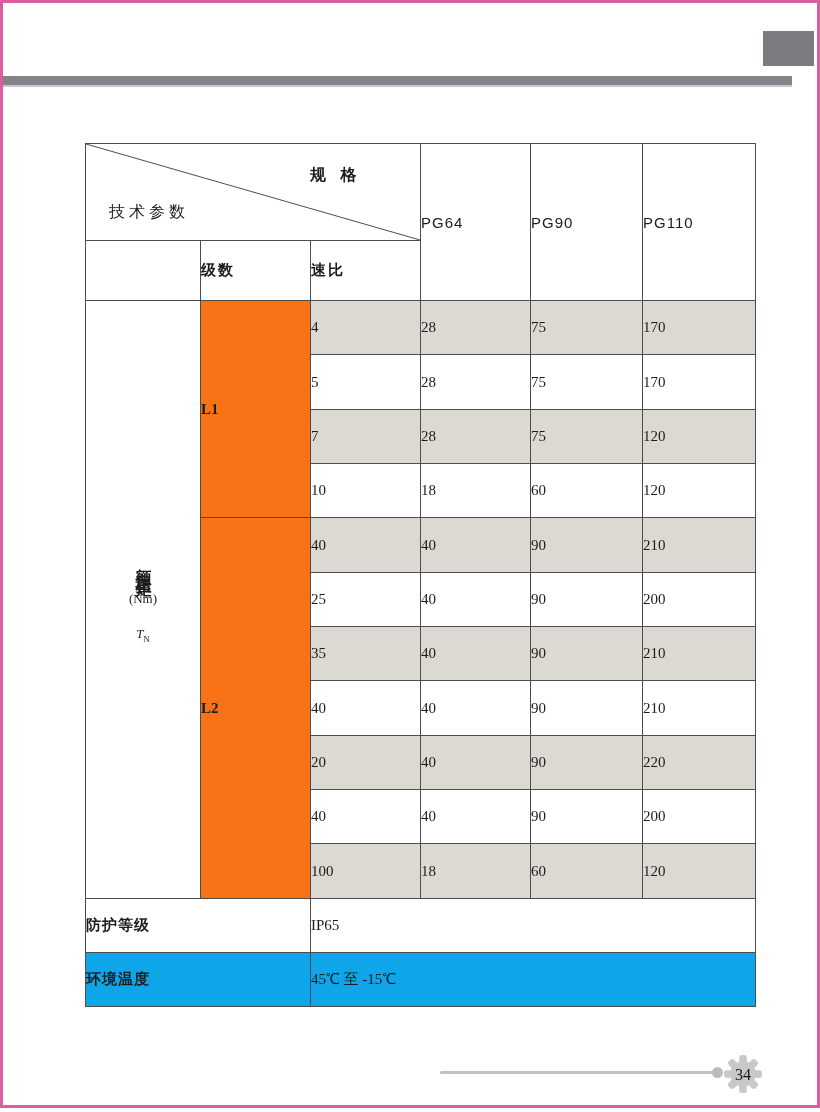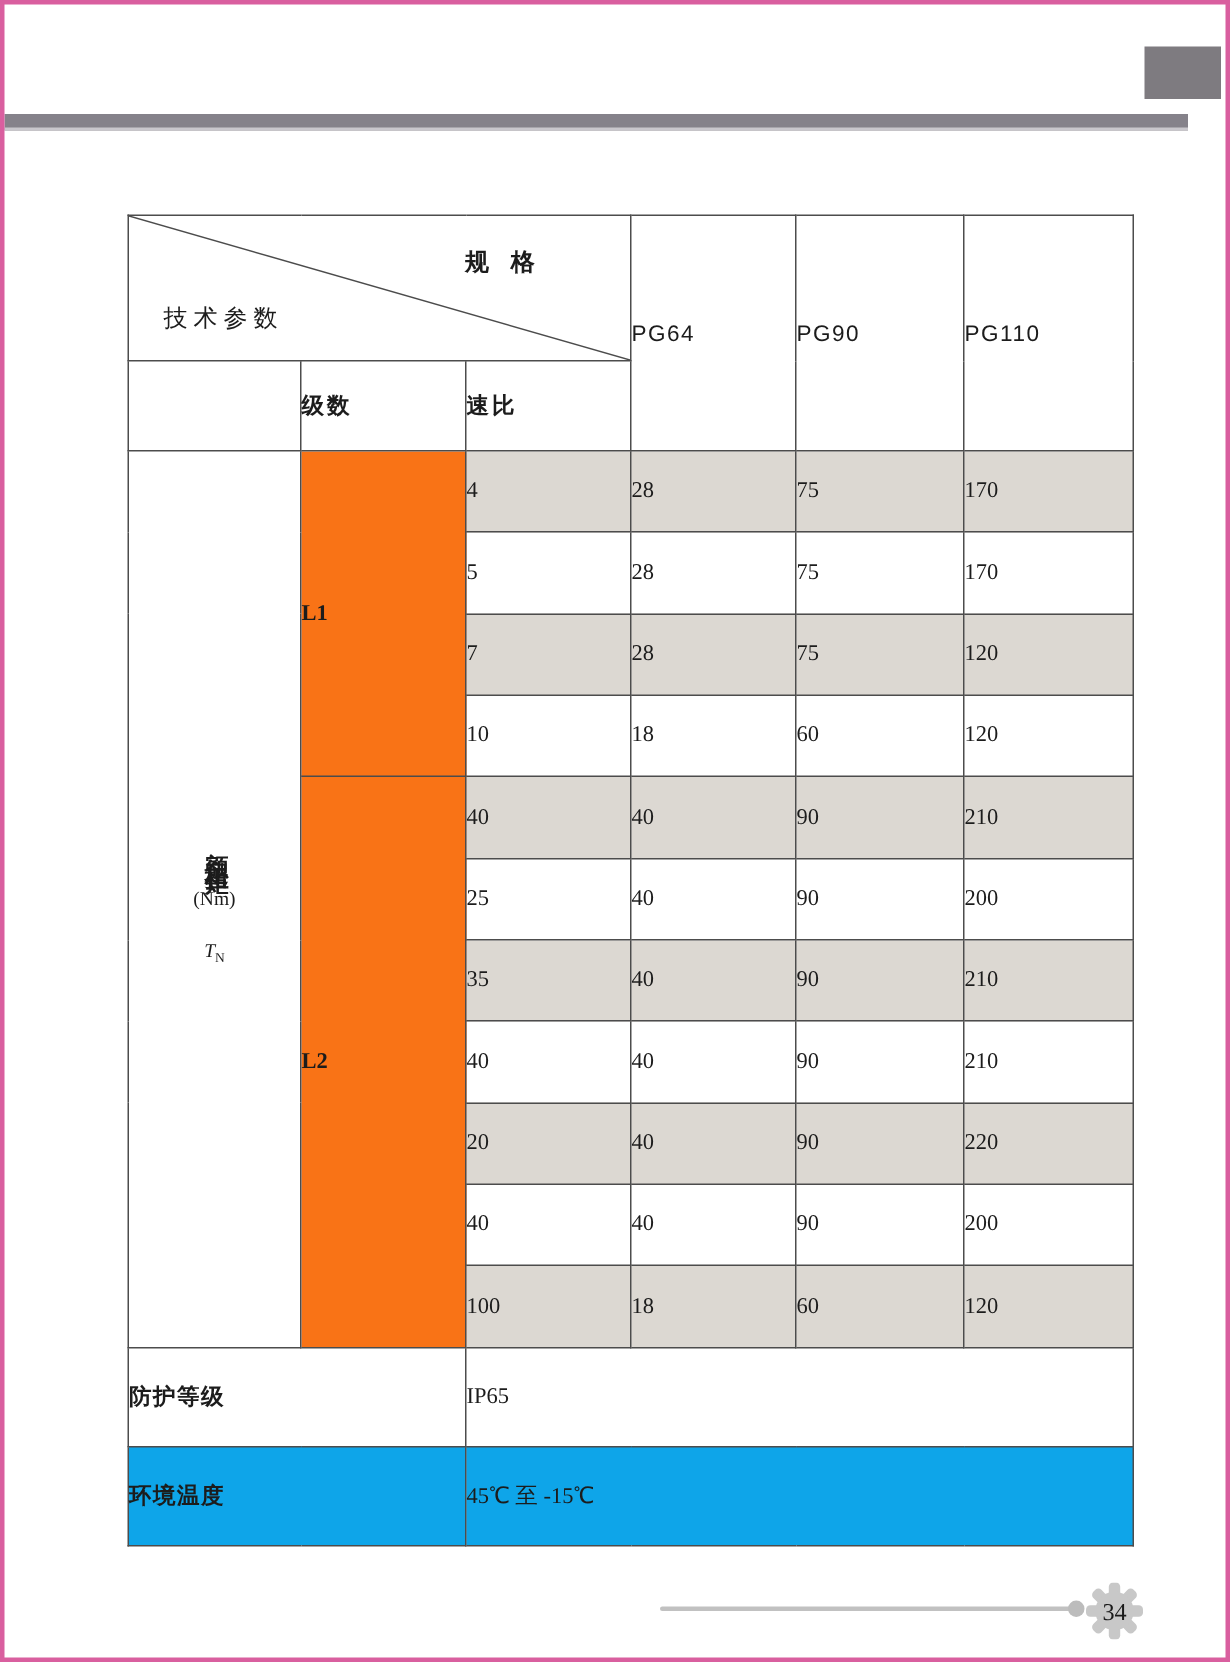--- a/index.html
+++ b/index.html
@@ -13,21 +13,21 @@
 
   table.spec{position:absolute;left:85px;top:143px;width:670px;border-collapse:collapse;
         table-layout:fixed;}
   table.spec td{border:1px solid #4c4c4c;padding:0;vertical-align:middle;
         font-size:15px;}
   .num{font-family:"Liberation Serif",serif;font-size:15px;}
   .hdr{font-weight:bold;font-size:16px;letter-spacing:2px;}
   .pg-cell{font-family:"Liberation Sans",sans-serif;font-size:16px;letter-spacing:1px;}
   tr.hrow1{height:97px;}
   tr.hrow2{height:60px;}
-  .footer-row{height:66px;}
+  .footer-row{height:54px;}
   .shaded td.num{background:#dcd8d2;}
   .stage-cell{background:#f97316;font-family:"Liberation Serif",serif;font-size:15px;font-weight:bold;}
   .shaded-full td{background:#0ea5e9;}
   .footer-label{font-weight:bold;font-size:16px;letter-spacing:1px;}
 
   .diagonal-cell{position:relative;}
   .diag-svg{position:absolute;left:0;top:0;width:100%;height:100%;}
   .diag-top{position:absolute;top:21px;left:224px;font-weight:bold;font-size:16px;letter-spacing:5px;}
   .diag-bottom{position:absolute;top:58px;left:23px;font-weight:normal;font-size:16px;letter-spacing:4px;}
 

